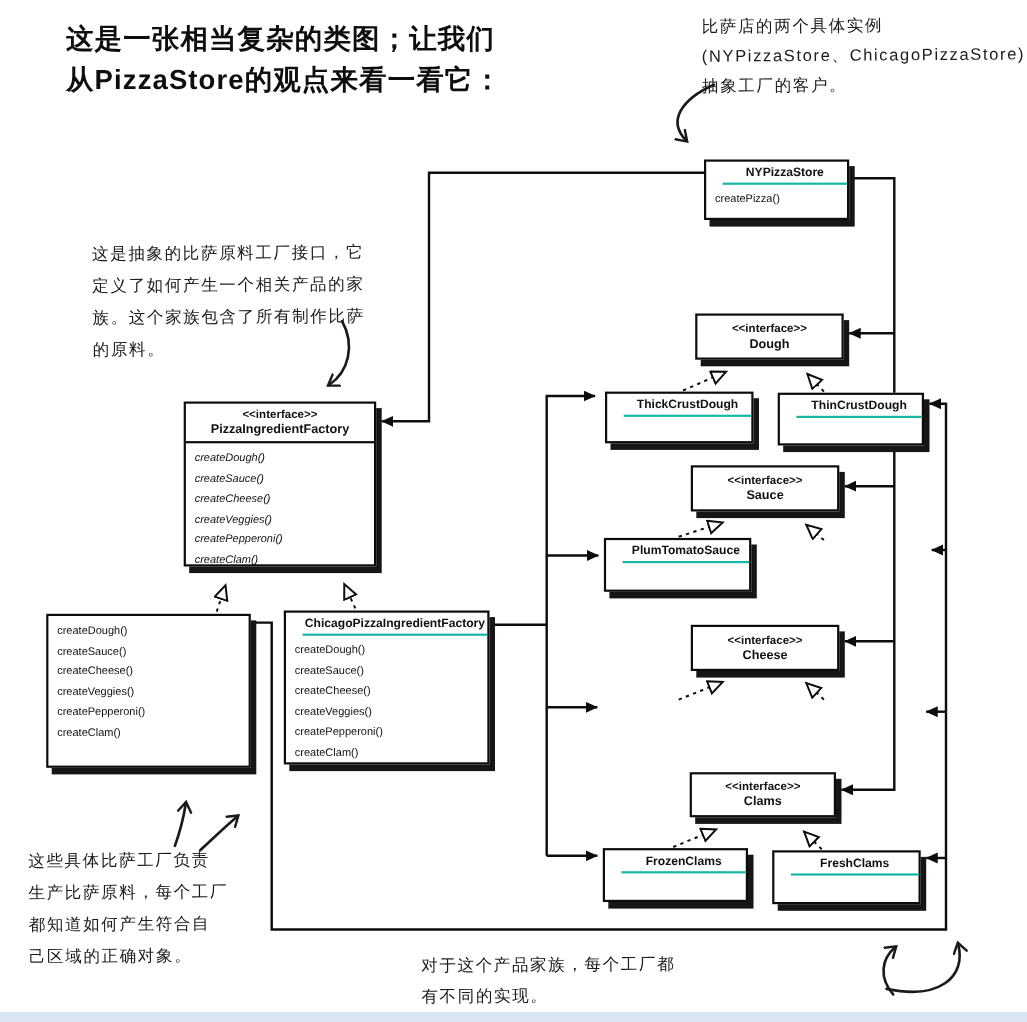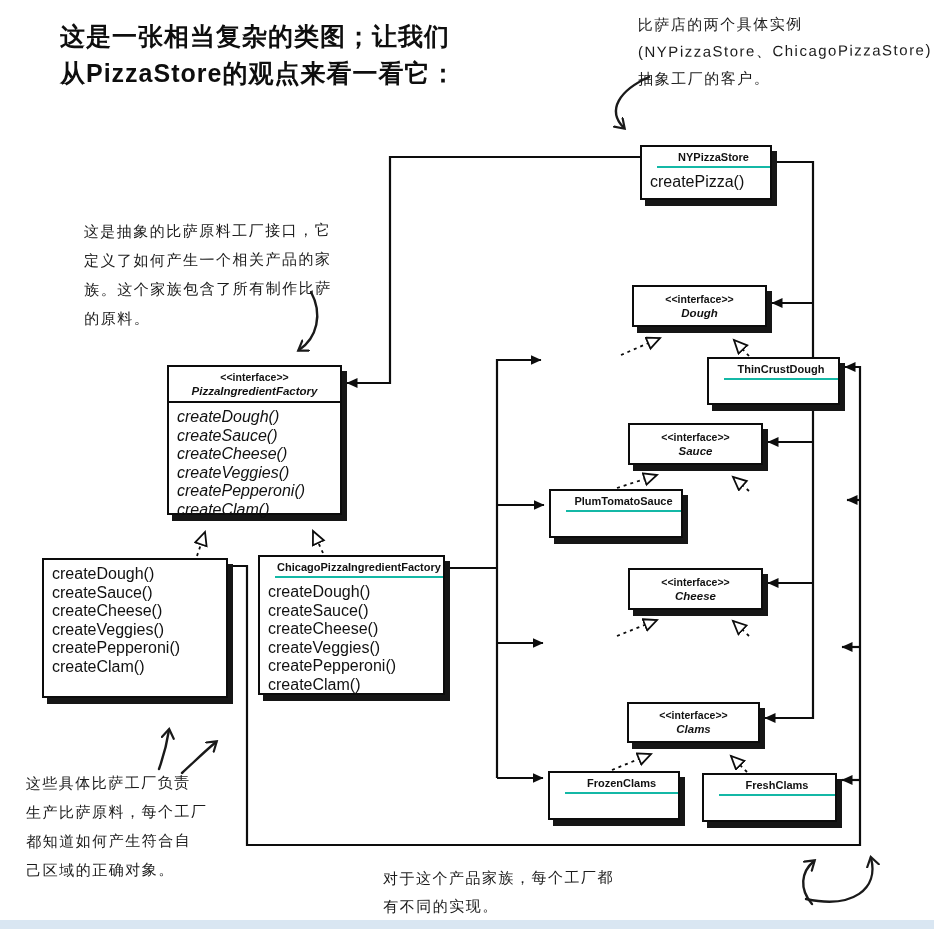--- a/index.html
+++ b/index.html
@@ -16,23 +16,23 @@
         transform:rotate(-0.4deg);}
   .note div{white-space:nowrap;}
 
   
   .box{position:absolute;box-sizing:border-box;background:#fff;border:2px solid #0c0c0c;
        box-shadow:5px 6px 0 #161616;}
   .btitle{font-size:11px;font-weight:700;text-align:center;padding:4px 2px 3px;
           border-bottom:2px solid #14b8a6;white-space:nowrap;overflow:hidden;margin-left:15px;}
   .btitle2{text-align:center;padding:3px 2px 2px;border-bottom:2px solid #0c0c0c;}
   .stereo{font-size:10.5px;font-weight:700;line-height:14px;}
-  .iname{font-size:11.5px;font-weight:700;font-style:italic;line-height:15px;white-space:nowrap;}
+  .iname{font-size:11.5px;font-weight:700;line-height:15px;white-space:nowrap;}
   .methods{padding:5px 8px 4px;}
-  .methods div{font-size:16px;line-height:18.6px;white-space:nowrap;}
+  .methods div{font-size:10px;line-height:18.6px;white-space:nowrap;}
   .methods.it div{font-style:italic;}
   .iface{display:flex;flex-direction:column;justify-content:center;}
   .iface .stereo,.iface .iname{text-align:center;}
 
   .bottom-strip{position:absolute;left:0;top:920px;width:934px;height:9px;background:#d9e6f2;}
 </style>
 </head>
 <body>
 
 <div class="stage">
@@ -161,20 +161,23 @@
   </div>
   <div class="box iface" style="left:628px;top:568px;width:135px;height:42px;">
     <div class="stereo">&lt;&lt;interface&gt;&gt;</div>
     <div class="iname">Cheese</div>
   </div>
   <div class="box iface" style="left:627px;top:702px;width:133px;height:41px;">
     <div class="stereo">&lt;&lt;interface&gt;&gt;</div>
     <div class="iname">Clams</div>
   </div>
 
+  <div class="box" style="left:550px;top:356px;width:135px;height:47px;">
+    <div class="btitle">ThickCrustDough</div>
+  </div>
   <div class="box" style="left:707px;top:357px;width:133px;height:48px;">
     <div class="btitle">ThinCrustDough</div>
   </div>
   <div class="box" style="left:549px;top:489px;width:134px;height:49px;">
     <div class="btitle">PlumTomatoSauce</div>
   </div>
   <div class="box" style="left:548px;top:771px;width:132px;height:49px;">
     <div class="btitle">FrozenClams</div>
   </div>
   <div class="box" style="left:702px;top:773px;width:135px;height:49px;">

